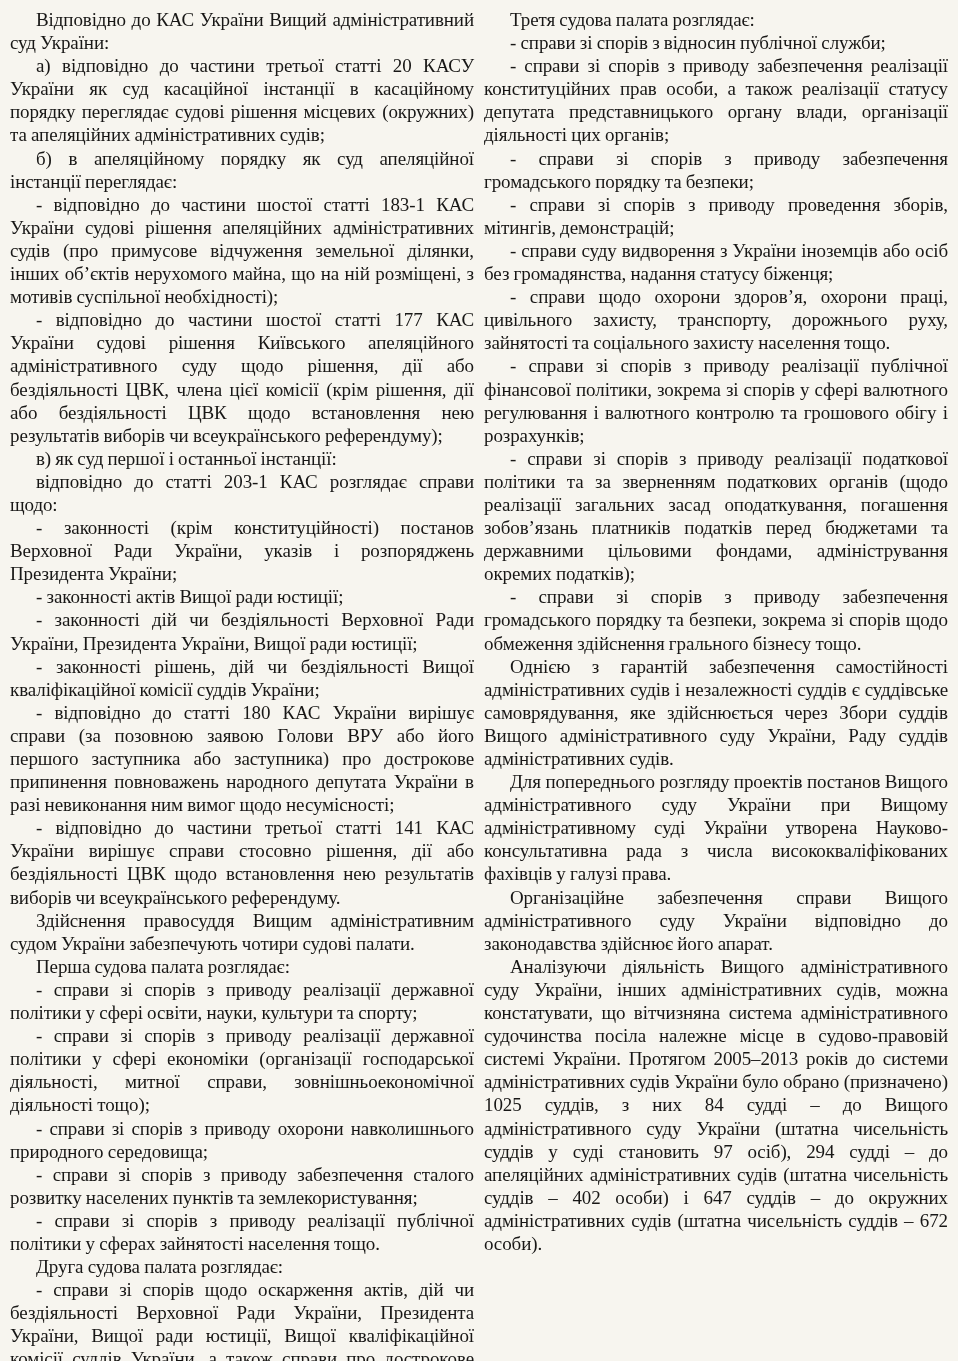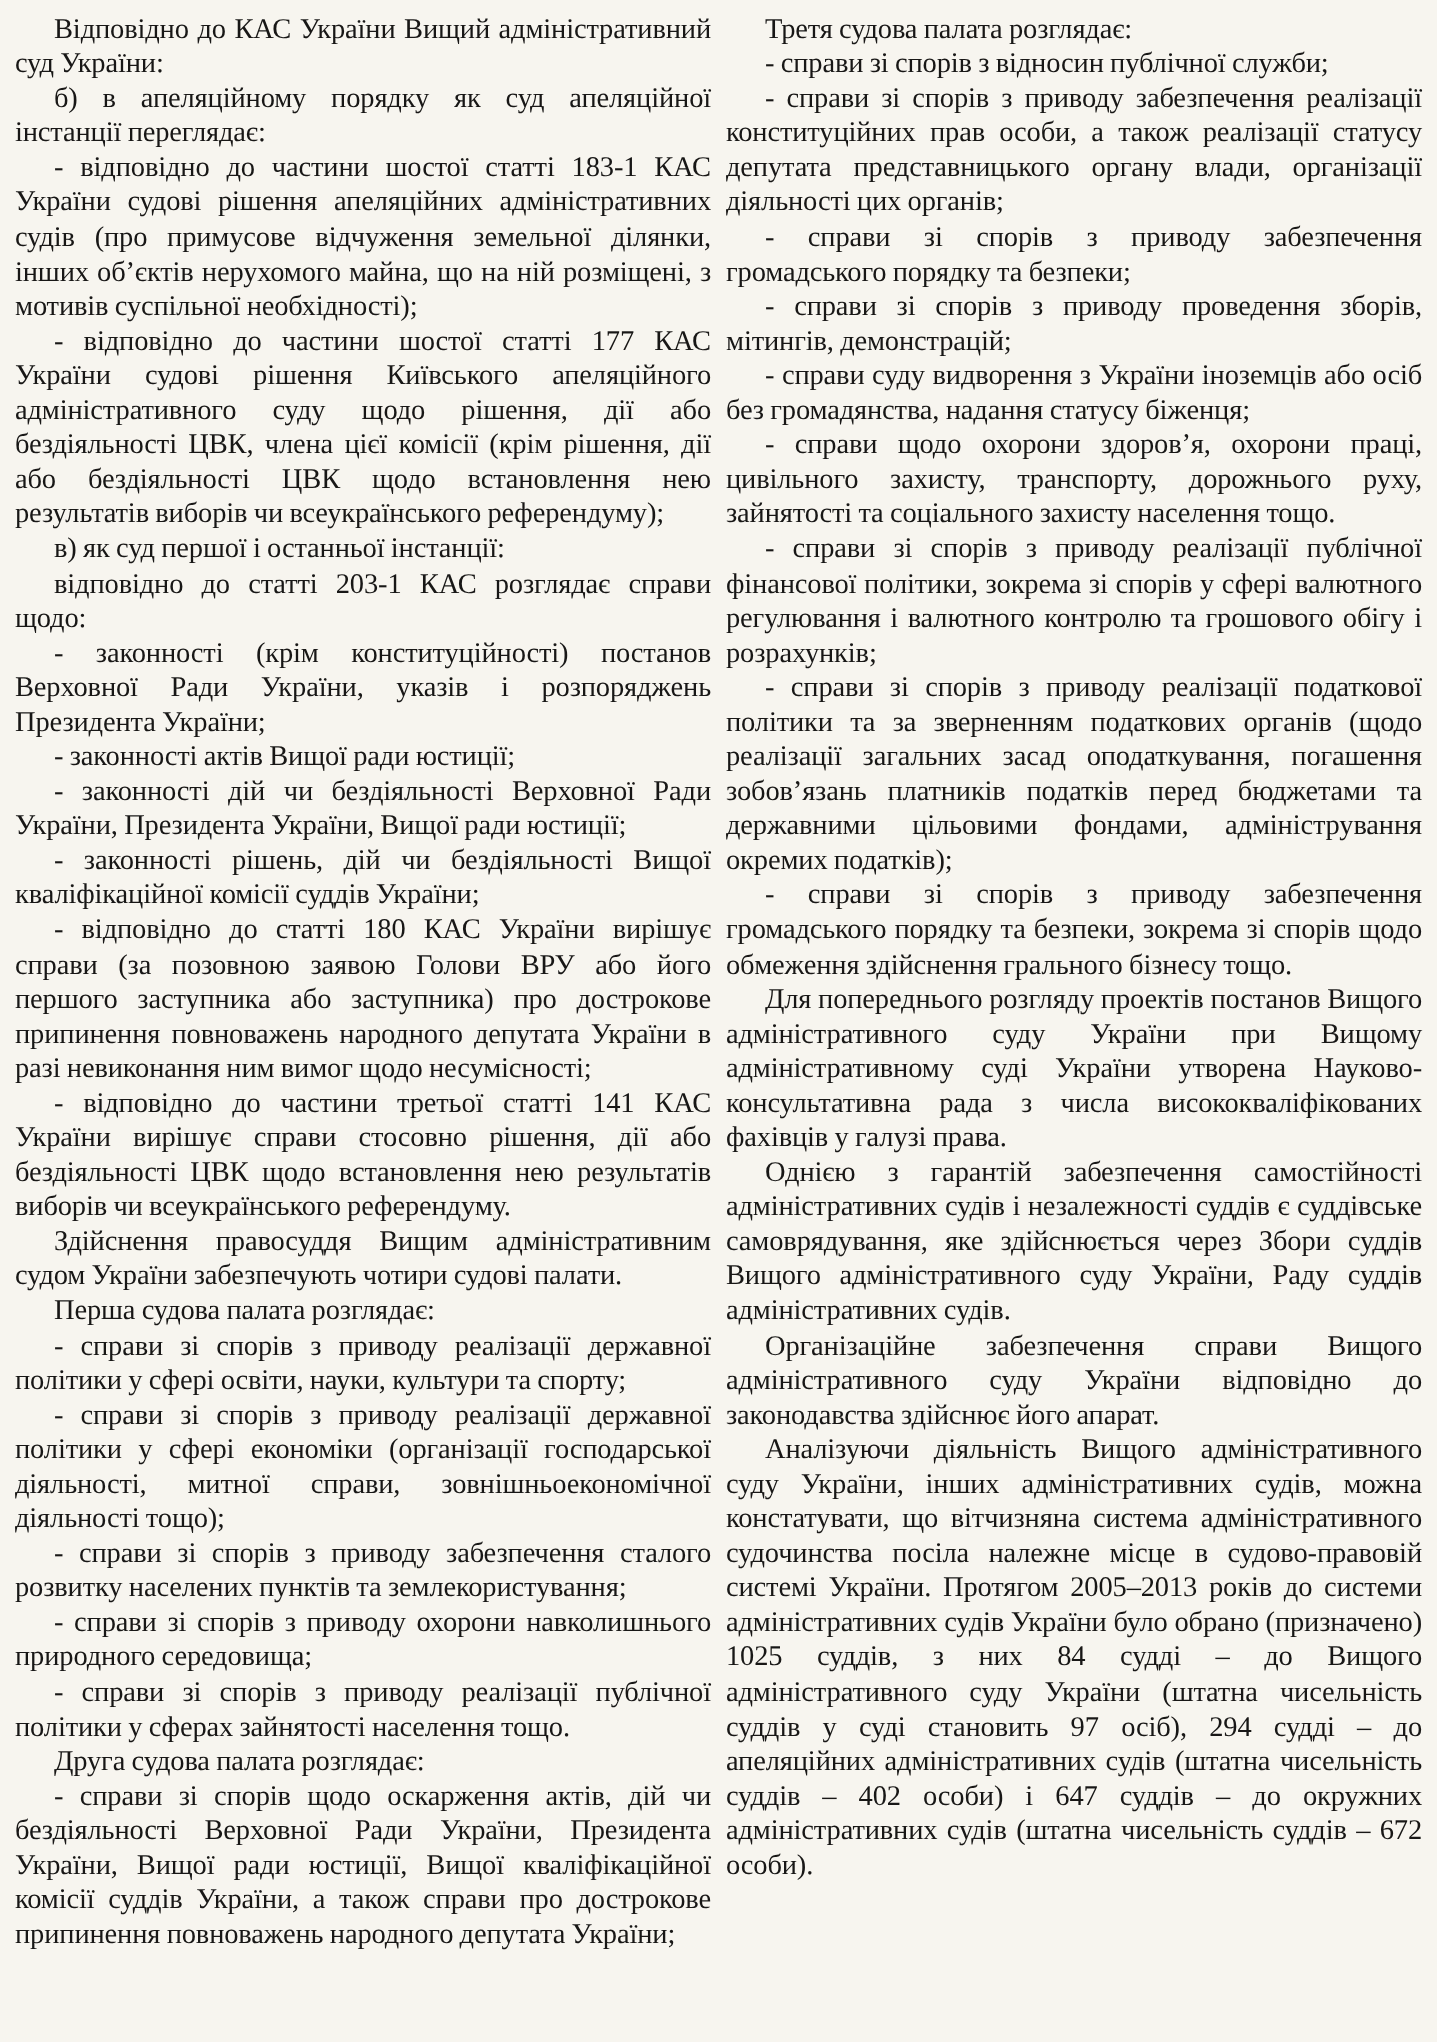--- a/index.html
+++ b/index.html
@@ -33,50 +33,51 @@
     word-spacing: -0.4px;
     letter-spacing: -0.1px;
   }
 </style>
 </head>
 <body style="background: rgb(247, 245, 239); color: rgb(24, 23, 22);">
 
 <div class="page">
   <div class="column">
       <p class="para">Відповідно до КАС України Вищий адміністративний суд України:</p>
+      <p class="para">а) відповідно до частини третьої статті 20 КАСУ України як суд касаційної інстанції в касаційному порядку переглядає судові рішення місцевих (окружних) та апеляційних адміністративних судів;</p>
       <p class="para">б) в апеляційному порядку як суд апеляційної інстанції переглядає:</p>
       <p class="para">- відповідно до частини шостої статті 183-1 КАС України судові рішення апеляційних адміністративних судів (про примусове відчуження земельної ділянки, інших об’єктів нерухомого майна, що на ній розміщені, з мотивів суспільної необхідності);</p>
       <p class="para">- відповідно до частини шостої статті 177 КАС України судові рішення Київського апеляційного адміністративного суду щодо рішення, дії або бездіяльності ЦВК, члена цієї комісії (крім рішення, дії або бездіяльності ЦВК щодо встановлення нею результатів виборів чи всеукраїнського референдуму);</p>
       <p class="para">в) як суд першої і останньої інстанції:</p>
       <p class="para">відповідно до статті 203-1 КАС розглядає справи щодо:</p>
       <p class="para">- законності (крім конституційності) постанов Верховної Ради України, указів і розпоряджень Президента України;</p>
       <p class="para">- законності актів Вищої ради юстиції;</p>
       <p class="para">- законності дій чи бездіяльності Верховної Ради України, Президента України, Вищої ради юстиції;</p>
       <p class="para">- законності рішень, дій чи бездіяльності Вищої кваліфікаційної комісії суддів України;</p>
       <p class="para">- відповідно до статті 180 КАС України вирішує справи (за позовною заявою Голови ВРУ або його першого заступника або заступника) про дострокове припинення повноважень народного депутата України в разі невиконання ним вимог щодо несумісності;</p>
       <p class="para">- відповідно до частини третьої статті 141 КАС України вирішує справи стосовно рішення, дії або бездіяльності ЦВК щодо встановлення нею результатів виборів чи всеукраїнського референдуму.</p>
       <p class="para">Здійснення правосуддя Вищим адміністративним судом України забезпечують чотири судові палати.</p>
       <p class="para">Перша судова палата розглядає:</p>
       <p class="para">- справи зі спорів з приводу реалізації державної політики у сфері освіти, науки, культури та спорту;</p>
       <p class="para">- справи зі спорів з приводу реалізації державної політики у сфері економіки (організації господарської діяльності, митної справи, зовнішньоекономічної діяльності тощо);</p>
+      <p class="para">- справи зі спорів з приводу охорони навколишнього природного середовища;</p>
       <p class="para">- справи зі спорів з приводу забезпечення сталого розвитку населених пунктів та землекористування;</p>
-      <p class="para">- справи зі спорів з приводу охорони навколишнього природного середовища;</p>
       <p class="para">- справи зі спорів з приводу реалізації публічної політики у сферах зайнятості населення тощо.</p>
       <p class="para">Друга судова палата розглядає:</p>
       <p class="para">- справи зі спорів щодо оскарження актів, дій чи бездіяльності Верховної Ради України, Президента України, Вищої ради юстиції, Вищої кваліфікаційної комісії суддів України, а також справи про дострокове припинення повноважень народного депутата України;</p>
     </div>
   <div class="column">
       <p class="para">Третя судова палата розглядає:</p>
       <p class="para">- справи зі спорів з відносин публічної служби;</p>
       <p class="para">- справи зі спорів з приводу забезпечення реалізації конституційних прав особи, а також реалізації статусу депутата представницького органу влади, організації діяльності цих органів;</p>
       <p class="para">- справи зі спорів з приводу забезпечення громадського порядку та безпеки;</p>
       <p class="para">- справи зі спорів з приводу проведення зборів, мітингів, демонстрацій;</p>
       <p class="para">- справи суду видворення з України іноземців або осіб без громадянства, надання статусу біженця;</p>
       <p class="para">- справи щодо охорони здоров’я, охорони праці, цивільного захисту, транспорту, дорожнього руху, зайнятості та соціального захисту населення тощо.</p>
       <p class="para">- справи зі спорів з приводу реалізації публічної фінансової політики, зокрема зі спорів у сфері валютного регулювання і валютного контролю та грошового обігу і розрахунків;</p>
       <p class="para">- справи зі спорів з приводу реалізації податкової політики та за зверненням податкових органів (щодо реалізації загальних засад оподаткування, погашення зобов’язань платників податків перед бюджетами та державними цільовими фондами, адміністрування окремих податків);</p>
       <p class="para">- справи зі спорів з приводу забезпечення громадського порядку та безпеки, зокрема зі спорів щодо обмеження здійснення грального бізнесу тощо.</p>
+      <p class="para">Однією з гарантій забезпечення самостійності адміністративних судів і незалежності суддів є суддівське самоврядування, яке здійснюється через Збори суддів Вищого адміністративного суду України, Раду суддів адміністративних судів.</p>
       <p class="para">Для попереднього розгляду проектів постанов Вищого адміністративного суду України при Вищому адміністративному суді України утворена Науково-консультативна рада з числа висококваліфікованих фахівців у галузі права.</p>
-      <p class="para">Однією з гарантій забезпечення самостійності адміністративних судів і незалежності суддів є суддівське самоврядування, яке здійснюється через Збори суддів Вищого адміністративного суду України, Раду суддів адміністративних судів.</p>
       <p class="para">Організаційне забезпечення справи Вищого адміністративного суду України відповідно до законодавства здійснює його апарат.</p>
       <p class="para">Аналізуючи діяльність Вищого адміністративного суду України, інших адміністративних судів, можна констатувати, що вітчизняна система адміністративного судочинства посіла належне місце в судово-правовій системі України. Протягом 2005–2013 років до системи адміністративних судів України було обрано (призначено) 1025 суддів, з них 84 судді – до Вищого адміністративного суду України (штатна чисельність суддів у суді становить 97 осіб), 294 судді – до апеляційних адміністративних судів (штатна чисельність суддів – 402 особи) і 647 суддів – до окружних адміністративних судів (штатна чисельність суддів – 672 особи).</p>
     </div>
 </div>
 
 </body></html>

